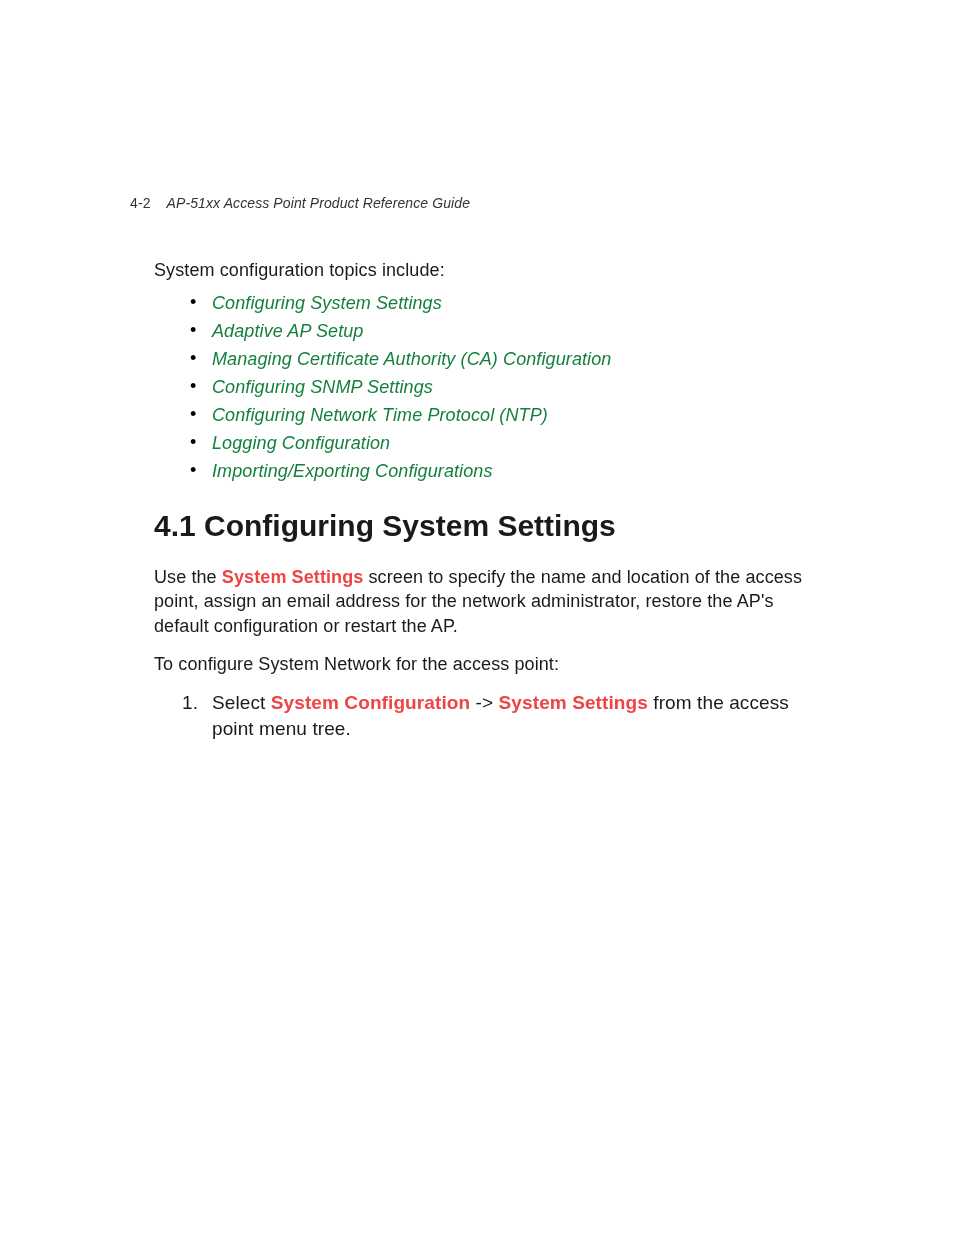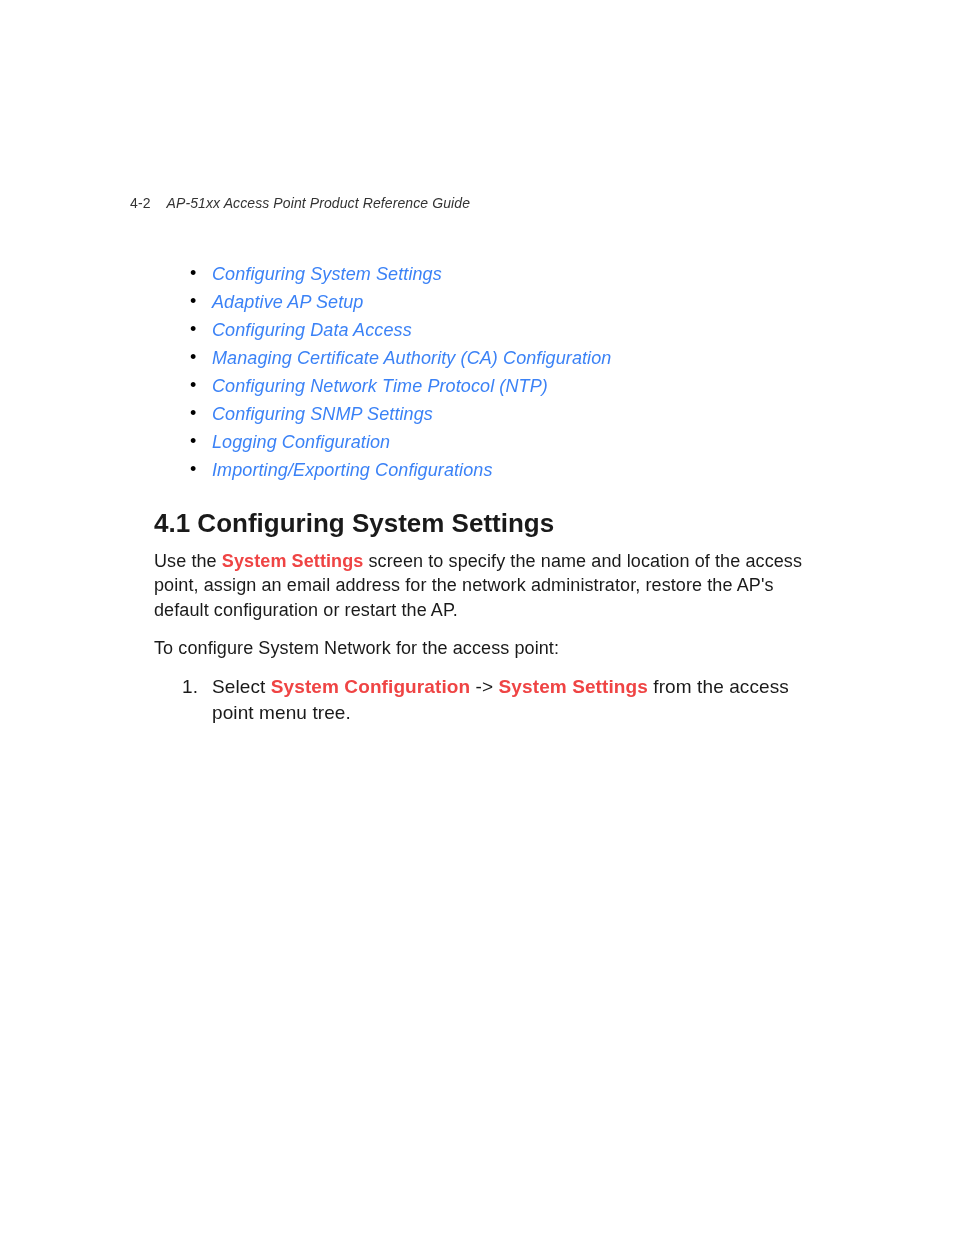--- a/index.html
+++ b/index.html
@@ -62,32 +62,32 @@
   }
   ul.links li::before {
     content: "•";
     position: absolute;
     left: -22px;
     top: 3px;
     font-size: 18px;
     color: #000;
   }
   .xref {
-    color: #3b82f6;
+    color: #15803d;
     font-style: italic;
     text-decoration: none;
     letter-spacing: 0.1px;
     margin-top: 8px;
   }
   h2.section {
     font-family: "Helvetica Neue Condensed", "Arial Narrow", Arial, sans-serif;
     font-stretch: condensed;
     font-weight: 700;
-    font-size: 26px;
-    margin: 24px 0 10px 0;
+    font-size: 30px;
+    margin: 24px 0 22px 0;
     letter-spacing: 0px;
   }
   p.body {
     font-size: 18px;
     margin: 0 0 14px 0;
     line-height: 1.35;
     letter-spacing: 0.1px;
   }
   .ui-term {
     color: #ef4444;
@@ -118,28 +118,28 @@
 
 <div class="page">
 
   <div class="header-line">
     <span class="pagenum">4-2</span>
     <span class="doctitle">AP-51xx Access Point Product Reference Guide</span>
   </div>
 
   <div class="content">
 
+    <p class="intro">System configuration topics include:</p>
 
     <ul class="links">
       <li><a class="xref" href="#">Configuring System Settings</a></li>
       <li><a class="xref" href="#">Adaptive AP Setup</a></li>
-      <li><a class="xref" href="#">Configuring Data Access</a></li>
       <li><a class="xref" href="#">Managing Certificate Authority (CA) Configuration</a></li>
+      <li><a class="xref" href="#">Configuring SNMP Settings</a></li>
       <li><a class="xref" href="#">Configuring Network Time Protocol (NTP)</a></li>
-      <li><a class="xref" href="#">Configuring SNMP Settings</a></li>
       <li><a class="xref" href="#">Logging Configuration</a></li>
       <li><a class="xref" href="#">Importing/Exporting Configurations</a></li>
     </ul>
 
     <h2 class="section">4.1 Configuring System Settings</h2>
 
     <p class="body">
       <span>Use the </span><span class="ui-term">System Settings</span><span> screen to specify the name and location of the access point, assign an email address for the network administrator, restore the AP's default configuration or restart the AP.</span>
     </p>
 

